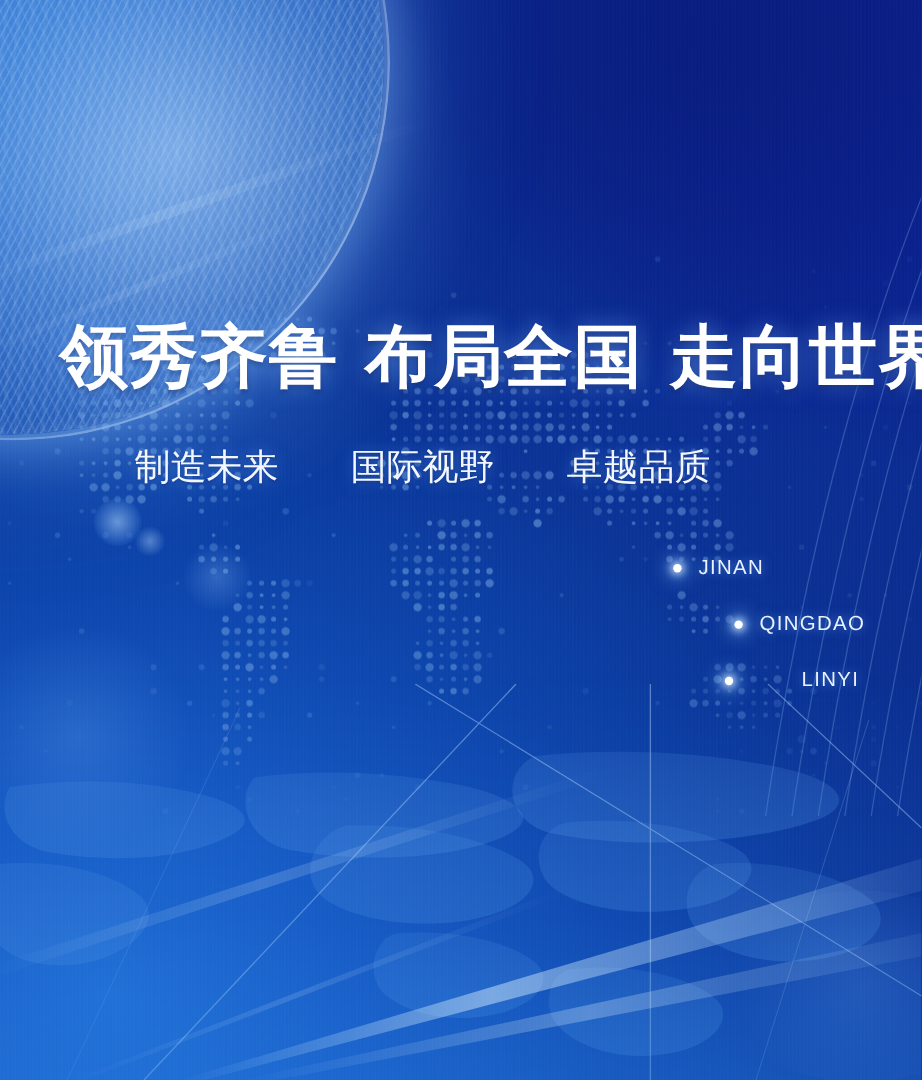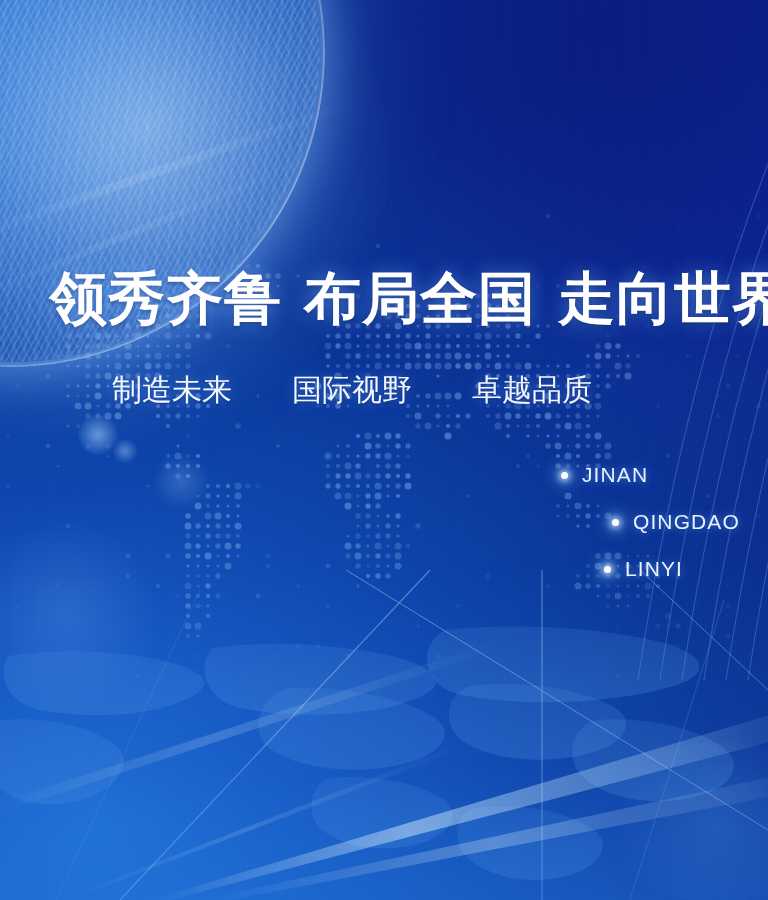--- a/index.html
+++ b/index.html
@@ -201,29 +201,29 @@
     border-radius: 50%;
     background: #ffffff;
     box-shadow:
       0 0 7px 2px rgba(200,230,255,0.95),
       0 0 16px 5px rgba(130,195,255,0.55);
     flex: 0 0 auto;
   }
   .city .cname {
     margin-left: 14px;
     font-family: "Liberation Sans", sans-serif;
-    font-size: 21px;
+    font-size: 17px;
     letter-spacing: 1.1px;
     color: #e8f1ff;
     text-shadow: 0 0 9px rgba(120,185,255,0.6);
   }
 
   .city-jinan   { left: 561px; top: 463px; }
   .city-qingdao { left: 612px; top: 510px; justify-content: flex-end; }
-  .city-linyi   { left: 604px; top: 557px; }
+  .city-linyi   { left: 604px; top: 557px; gap: 43px; }
 
   
   .vstripe {
     position: absolute;
     inset: 0;
     opacity: 0.16;
     background: repeating-linear-gradient(90deg, rgba(255,255,255,0.10) 0px, rgba(255,255,255,0.10) 1px, rgba(255,255,255,0) 2px, rgba(255,255,255,0) 3px);
   }
 </style>
 </head>

